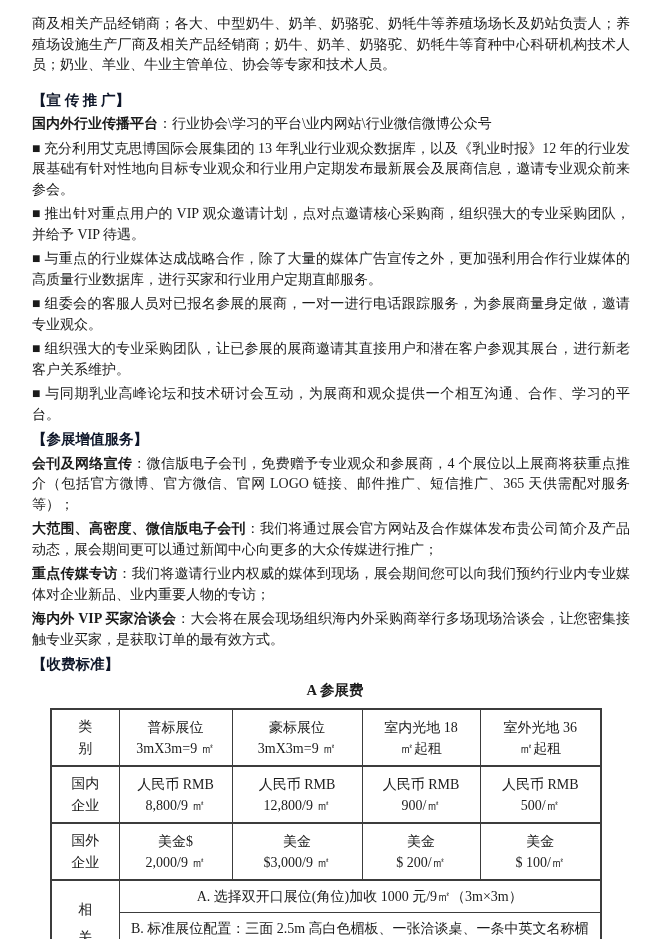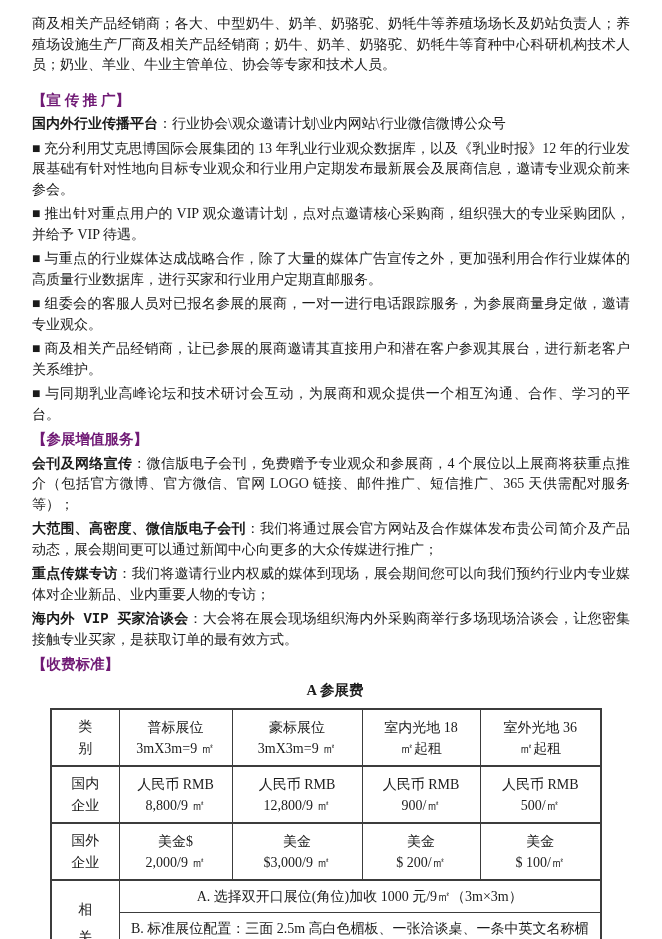--- a/index.html
+++ b/index.html
@@ -19,24 +19,23 @@
   }
   p {
     margin: 4px;
     font-size: 14px;
     line-height: 20.5px;
     text-align: justify;
     color: #1b1b1b;
   }
   .lead {
     font-weight: bold;
-    font-family: Liberation Mono, monospace;
   }
   .red-heading {
-    color: #701a75;
+    color: #0f172a;
     font-weight: bold;
     font-size: 14.5px;
   }
   .mt-lg { margin-top: 14px; }
   .mt-sm { margin-top: 3px; }
   .sub-heading {
     font-weight: bold;
     font-size: 14.5px;
     margin: 5px 0 2px 8px;
     text-align: center;
@@ -76,27 +75,27 @@
 </style>
 </head>
 <body>
 
 <div class="page">
 
   <p>商及相关产品经销商；各大、中型奶牛、奶羊、奶骆驼、奶牦牛等养殖场场长及奶站负责人；养殖场设施生产厂商及相关产品经销商；奶牛、奶羊、奶骆驼、奶牦牛等育种中心科研机构技术人员；奶业、羊业、牛业主管单位、协会等专家和技术人员。</p>
 
   <p class="red-heading mt-lg">【宣 传 推 广】</p>
 
-  <p><span class="lead">国内外行业传播平台</span><span>：行业协会\观众邀请计划\业内网站\行业微信微博公众号</span></p>
+  <p><span class="lead">国内外行业传播平台</span><span>：行业协会\学习的平台\业内网站\行业微信微博公众号</span></p>
 
   <p class="bullet">■ 充分利用艾克思博国际会展集团的 13 年乳业行业观众数据库，以及《乳业时报》12 年的行业发展基础有针对性地向目标专业观众和行业用户定期发布最新展会及展商信息，邀请专业观众前来参会。</p>
   <p class="bullet">■ 推出针对重点用户的 VIP 观众邀请计划，点对点邀请核心采购商，组织强大的专业采购团队，并给予 VIP 待遇。</p>
   <p class="bullet">■ 与重点的行业媒体达成战略合作，除了大量的媒体广告宣传之外，更加强利用合作行业媒体的高质量行业数据库，进行买家和行业用户定期直邮服务。</p>
   <p class="bullet">■ 组委会的客服人员对已报名参展的展商，一对一进行电话跟踪服务，为参展商量身定做，邀请专业观众。</p>
-  <p class="bullet">■ 商及相关产品经销商，让已参展的展商邀请其直接用户和潜在客户参观其展台，进行新老客户关系维护。</p>
+  <p class="bullet">■ 组织强大的专业采购团队，让已参展的展商邀请其直接用户和潜在客户参观其展台，进行新老客户关系维护。</p>
   <p class="bullet">■ 与同期乳业高峰论坛和技术研讨会互动，为展商和观众提供一个相互沟通、合作、学习的平台。</p>
 
   <p class="red-heading mt-sm">【参展增值服务】</p>
 
   <p><span class="lead">会刊及网络宣传</span><span>：微信版电子会刊，免费赠予专业观众和参展商，4 个展位以上展商将获重点推介（包括官方微博、官方微信、官网 LOGO 链接、邮件推广、短信推广、365 天供需配对服务等）；</span></p>
   <p><span class="lead">大范围、高密度、微信版电子会刊</span><span>：我们将通过展会官方网站及合作媒体发布贵公司简介及产品动态，展会期间更可以通过新闻中心向更多的大众传媒进行推广；</span></p>
   <p><span class="lead">重点传媒专访</span><span>：我们将邀请行业内权威的媒体到现场，展会期间您可以向我们预约行业内专业媒体对企业新品、业内重要人物的专访；</span></p>
   <p><span class="lead">海内外 VIP 买家洽谈会</span><span>：大会将在展会现场组织海内外采购商举行多场现场洽谈会，让您密集接触专业买家，是获取订单的最有效方式。</span></p>
 
   <p class="red-heading mt-sm">【收费标准】</p>

